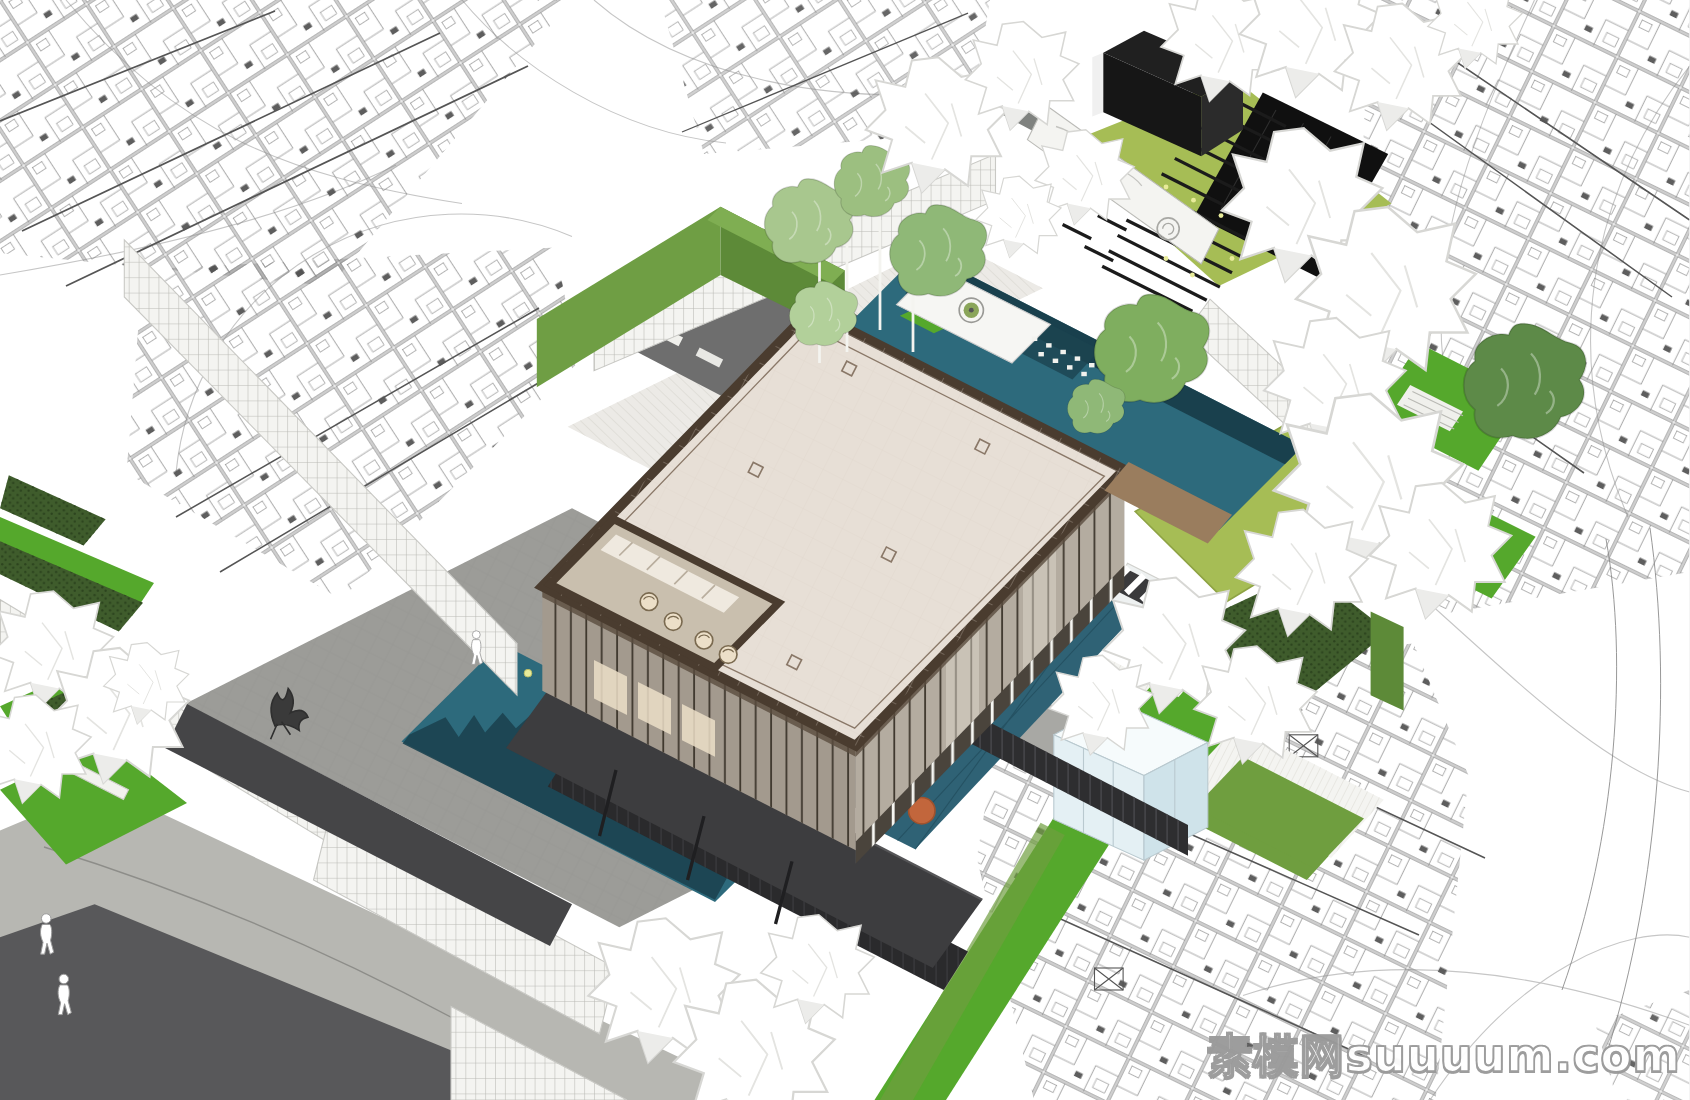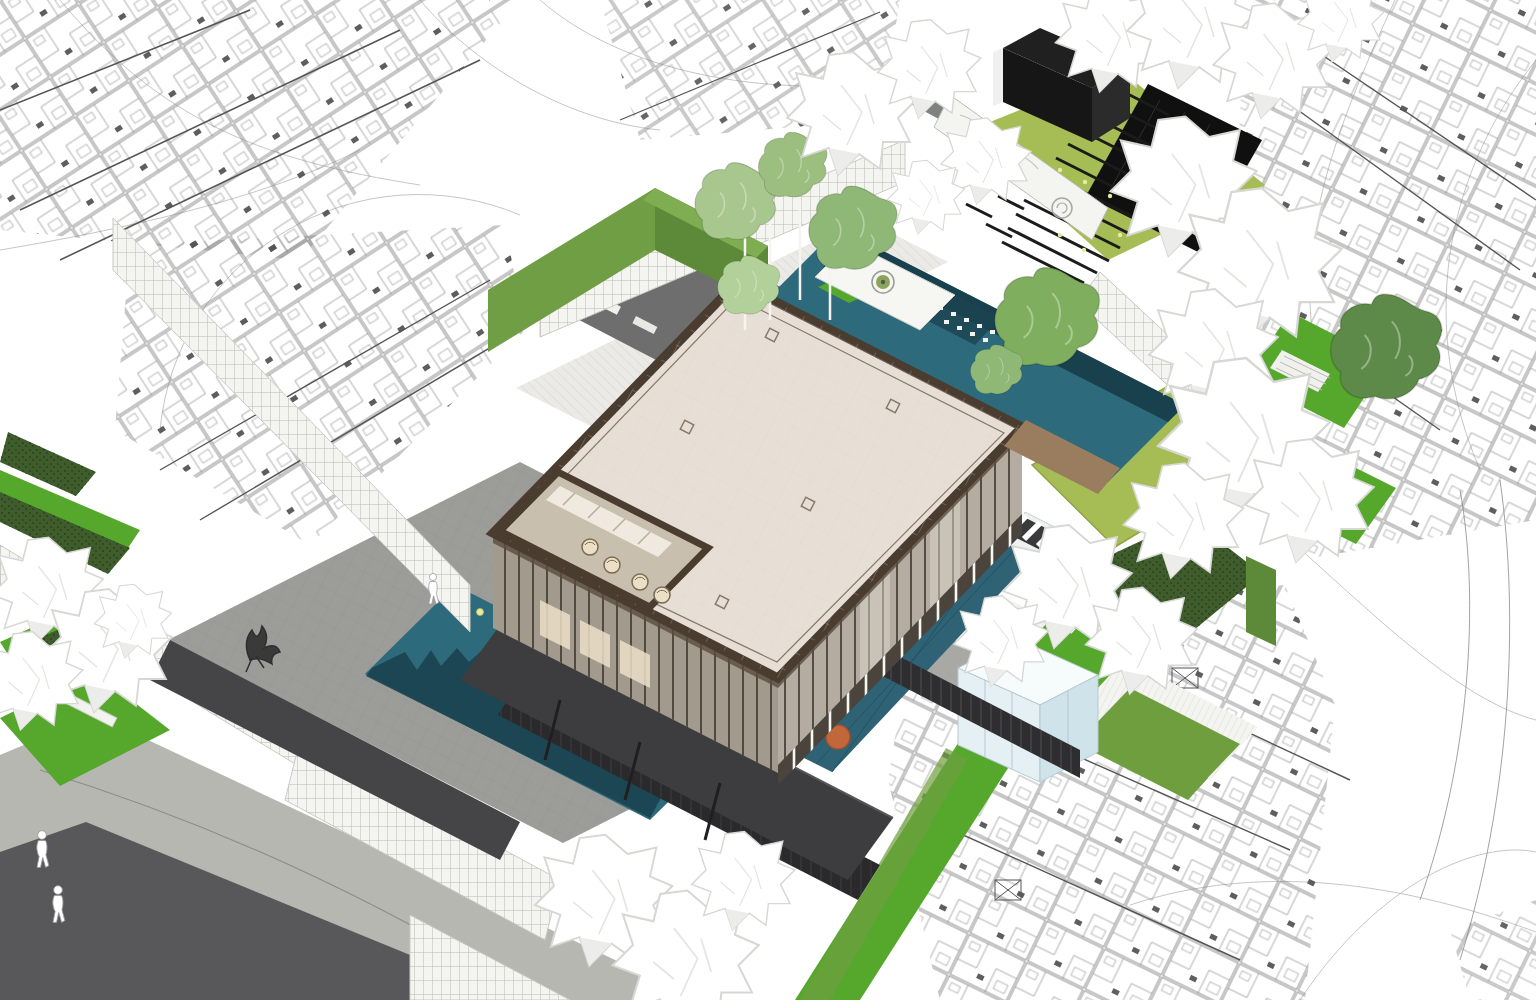--- a/index.html
+++ b/index.html
@@ -468,13 +468,14 @@
   </g>
 </g>
 
 <g>
   <use href="#person" transform="translate(433 592) scale(1.5)"></use>
   <use href="#person" transform="translate(42 853) scale(1.8)"></use>
   <use href="#person" transform="translate(58 908) scale(1.8)"></use>
 </g>
 </svg>
 
+<div id="watermark">素模网suuuum.com</div>
 </div>
 
 </body></html>

